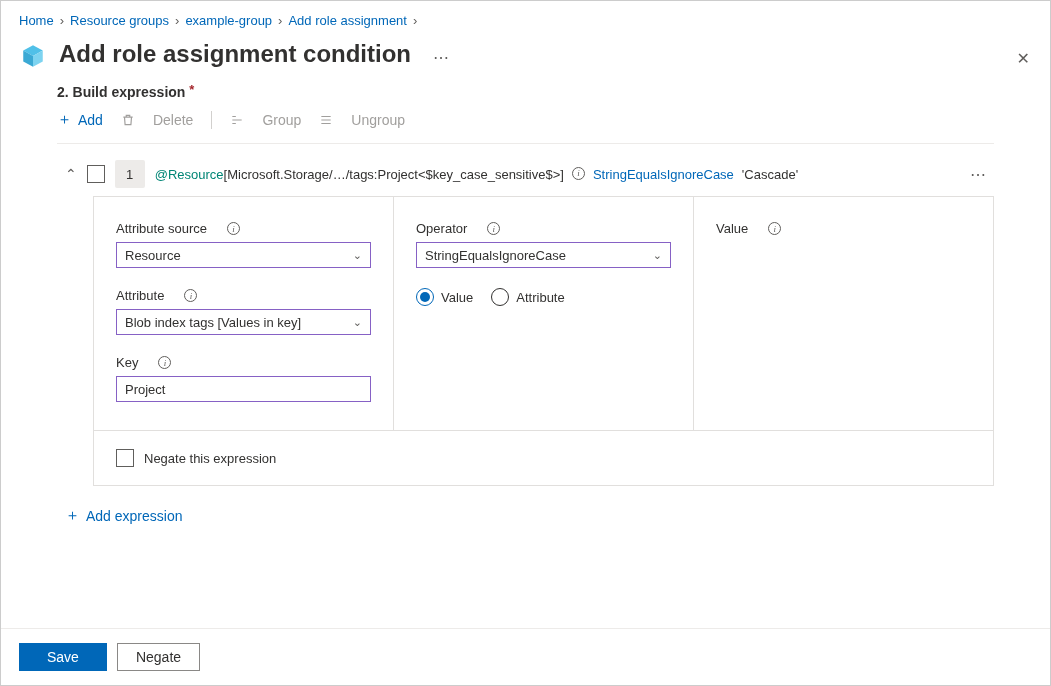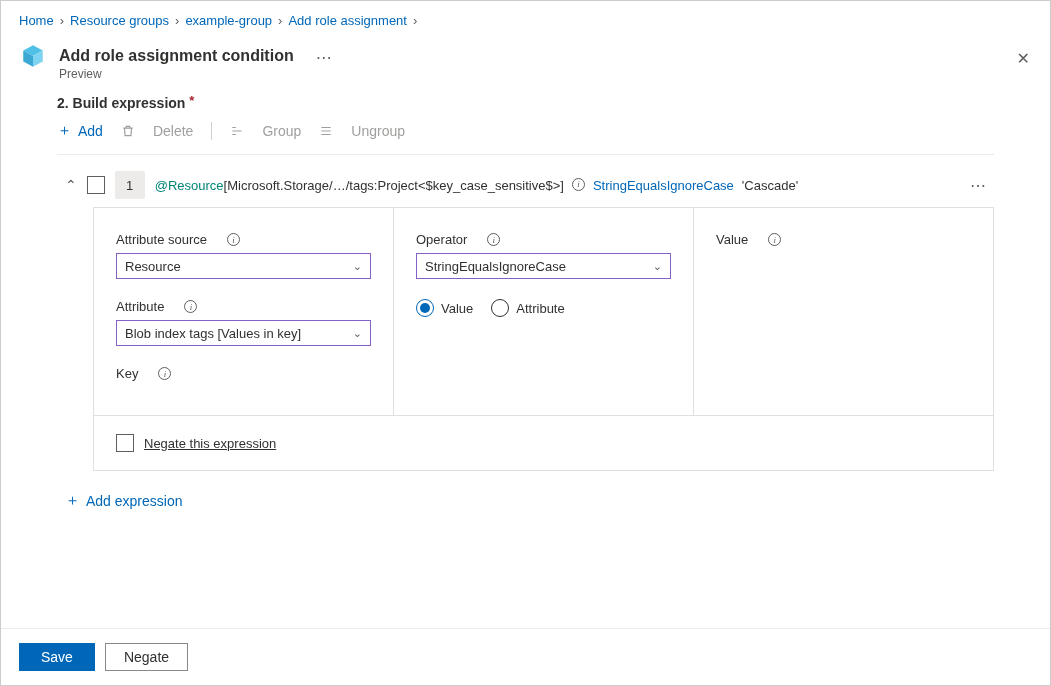--- a/index.html
+++ b/index.html
@@ -28,21 +28,21 @@
     align-items: flex-start;
     padding: 4px 18px 10px;
     gap: 12px;
   }
   .header .logo {
     width: 28px; height: 28px;
     display: flex; align-items: center; justify-content: center;
     color: #50c0e8;
     margin-top: 2px;
   }
-  .header h1 { font-size: 16px; font-weight: 600; color: #323130; margin-top: 7px; }
+  .header h1 { font-size: 24px; font-weight: 600; color: #323130; }
   .header .subtitle { font-size: 12px; color: #605e5c; margin-top: 2px; }
   .header .dots { margin-left: 10px; color: #605e5c; font-size: 16px; cursor: pointer; margin-top: 8px;}
   .header .close { position: absolute; right: 20px; top: 48px; font-size: 16px; color: #605e5c; cursor: pointer; }
   .content { padding: 4px 56px 0; }
   .section-title { font-size: 14px; font-weight: 600; margin-bottom: 6px; }
   .section-title .req { color: #a4262c; font-size: 13px; position: relative; top:-3px;}
   .section-desc { font-size: 13px; color: #323130; margin-bottom: 14px; }
   .section-desc a { color: #0067b8; text-decoration: none; }
   .toolbar {
     display: flex; align-items: center; gap: 18px;
@@ -118,37 +118,37 @@
     width: 18px; height: 18px; border: 1px solid #323130; border-radius: 50%;
     display: flex; align-items: center; justify-content: center;
   }
   .radio.selected .radio-circle { border-color: #0067b8; }
   .radio.selected .radio-dot {
     width: 10px; height: 10px; background: #0067b8; border-radius: 50%;
   }
   .negate-row {
     border-top: 1px solid #e1dfdd;
     padding: 18px 22px;
-    display: flex; align-items: center; gap: 10px; text-decoration: underline;
+    display: flex; align-items: center; gap: 10px;
   }
   .add-expr {
     display: flex; align-items: center; gap: 6px;
     color: #0067b8; cursor: pointer;
     margin: 20px 0 0 8px; font-size: 14px;
   }
   .footer {
     position: absolute; bottom: 0; left: 0; right: 0;
     padding: 14px 18px;
     border-top: 1px solid #edebe9;
     display: flex; gap: 10px;
     background: #fff;
   }
   .btn-primary {
     background: #0067b8; color: #fff; border: none;
-    padding: 5px 22px; font-size: 14px; cursor: pointer;
+    padding: 5px 28px; font-size: 14px; cursor: pointer;
   }
   .btn-secondary {
     background: #fff; color: #323130; border: 1px solid #8a8886;
     padding: 5px 18px; font-size: 14px; cursor: pointer;
   }
   .plus { font-size: 15px; font-weight: 400; }
   svg { display: block; }
 </style>
 </head>
 <body>
@@ -167,21 +167,20 @@
 <div class="header">
   <span class="logo">
     <svg width="26" height="26" viewBox="0 0 24 24">
         <path fill="#50c0e8" d="M12 2 L21 7 L12 12 L3 7 Z"></path>
         <path fill="#3ba9d4" d="M3 7 L12 12 L12 22 L3 17 Z"></path>
         <path fill="#7dd3f0" d="M21 7 L12 12 L12 22 L21 17 Z"></path>
       </svg>
   </span>
   <div>
     <h1>Add role assignment condition</h1>
-    <div class="subtitle">Preview</div>
   </div>
   <span class="dots">⋯</span>
   <span class="close">✕</span>
 </div>
 
 <div class="content">
   <div class="section-title">
     <span>2. Build expression</span> <span class="req">*</span>
   </div>
 
@@ -251,20 +250,23 @@
           <div class="select">
             <span>Blob index tags [Values in key]</span>
             <span class="chev">⌄</span>
           </div>
         </div>
         <div class="field">
           <div class="label">
             <span>Key</span>
             <span class="info-icon">i</span>
           </div>
+          <div class="text-input">
+            <span>Project</span>
+          </div>
         </div>
       </div>
 
       <div class="col">
         <div class="field">
           <div class="label">
             <span>Operator</span>
             <span class="info-icon">i</span>
           </div>
           <div class="select">

